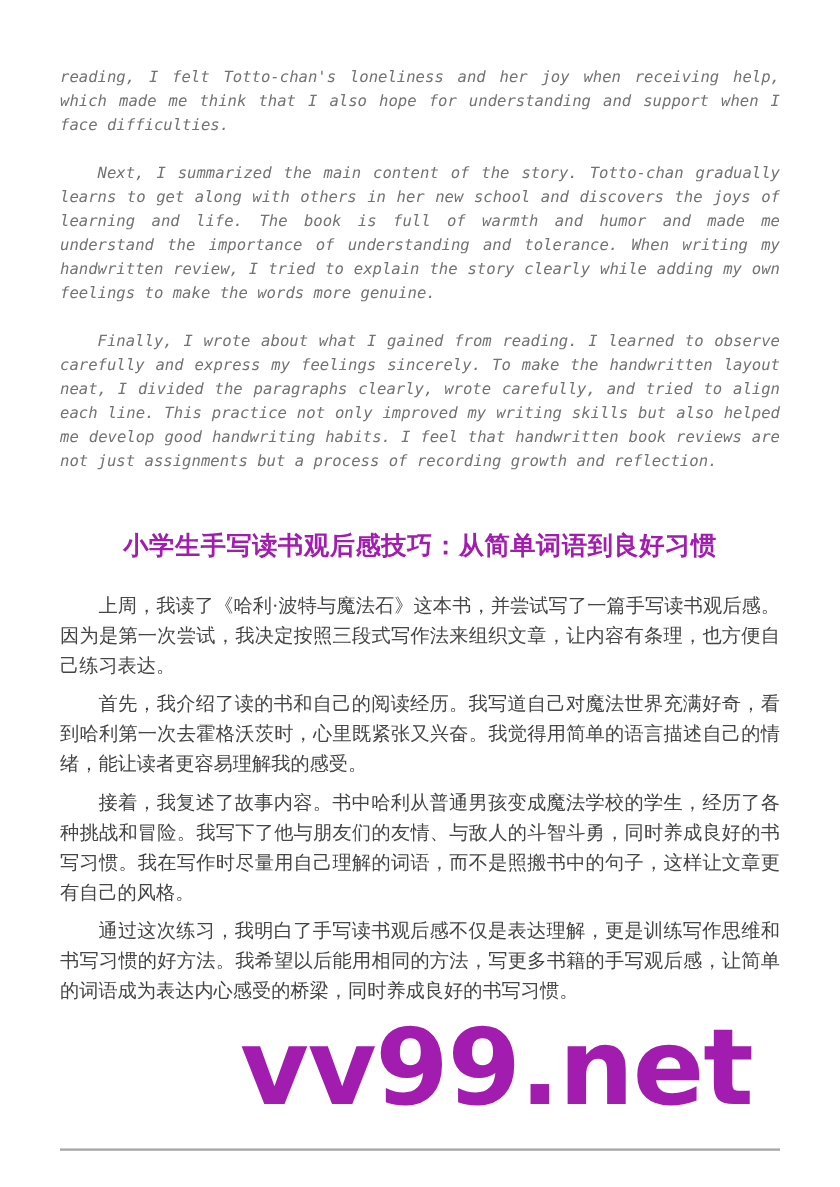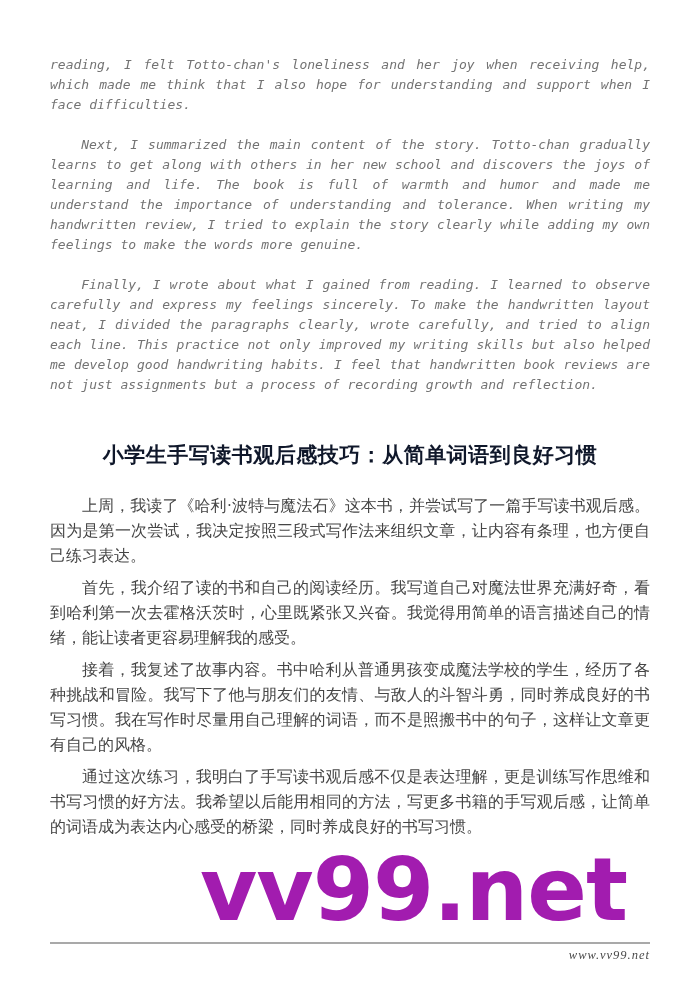--- a/index.html
+++ b/index.html
@@ -24,21 +24,21 @@
     color: #737373;
     text-align: justify;
     margin: 0 0 20px 0;
     font-style: italic;
   }
   p.en.indent { text-indent: 4ch; }
   h1.article-title {
     font-family: "Liberation Serif", serif;
     font-size: 21px;
     font-weight: bold;
-    color: #0f172a;
+    color: #a21caf;
     text-align: center;
     letter-spacing: 0.5px;
     margin: 46px 0 24px 0;
   }
   p.zh {
     font-family: "Liberation Serif", serif;
     font-size: 16px;
     line-height: 25px;
     color: #454545;
     text-align: justify;
@@ -104,16 +104,15 @@
 
     <p class="zh">接着，我复述了故事内容。书中哈利从普通男孩变成魔法学校的学生，经历了各种挑战和冒险。我写下了他与朋友们的友情、与敌人的斗智斗勇，同时养成良好的书写习惯。我在写作时尽量用自己理解的词语，而不是照搬书中的句子，这样让文章更有自己的风格。</p>
 
 
     <p class="zh">通过这次练习，我明白了手写读书观后感不仅是表达理解，更是训练写作思维和书写习惯的好方法。我希望以后能用相同的方法，写更多书籍的手写观后感，让简单的词语成为表达内心感受的桥梁，同时养成良好的书写习惯。</p>
 
   </div>
 
   <div class="footer">
     <hr class="footer-rule">
-    <span class="footer-site">www.vv99.net</span>
   </div>
 
 </div>
 
 </body></html>

